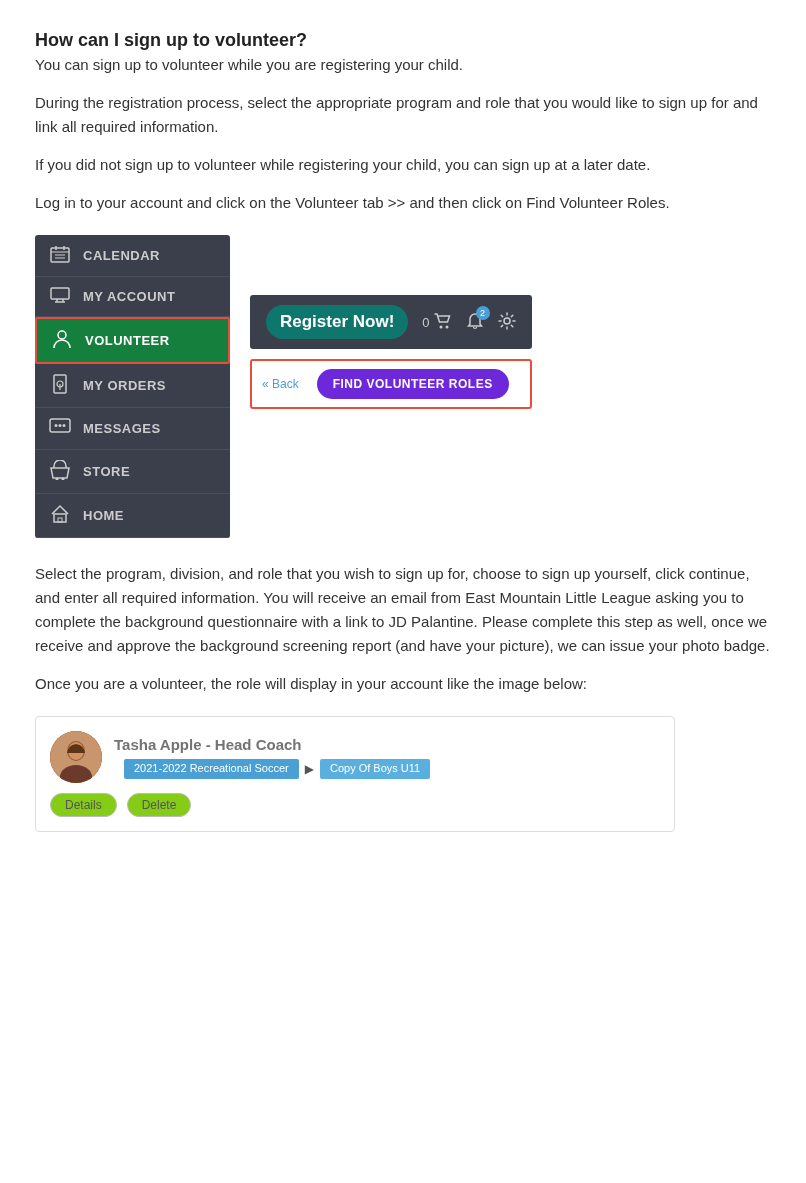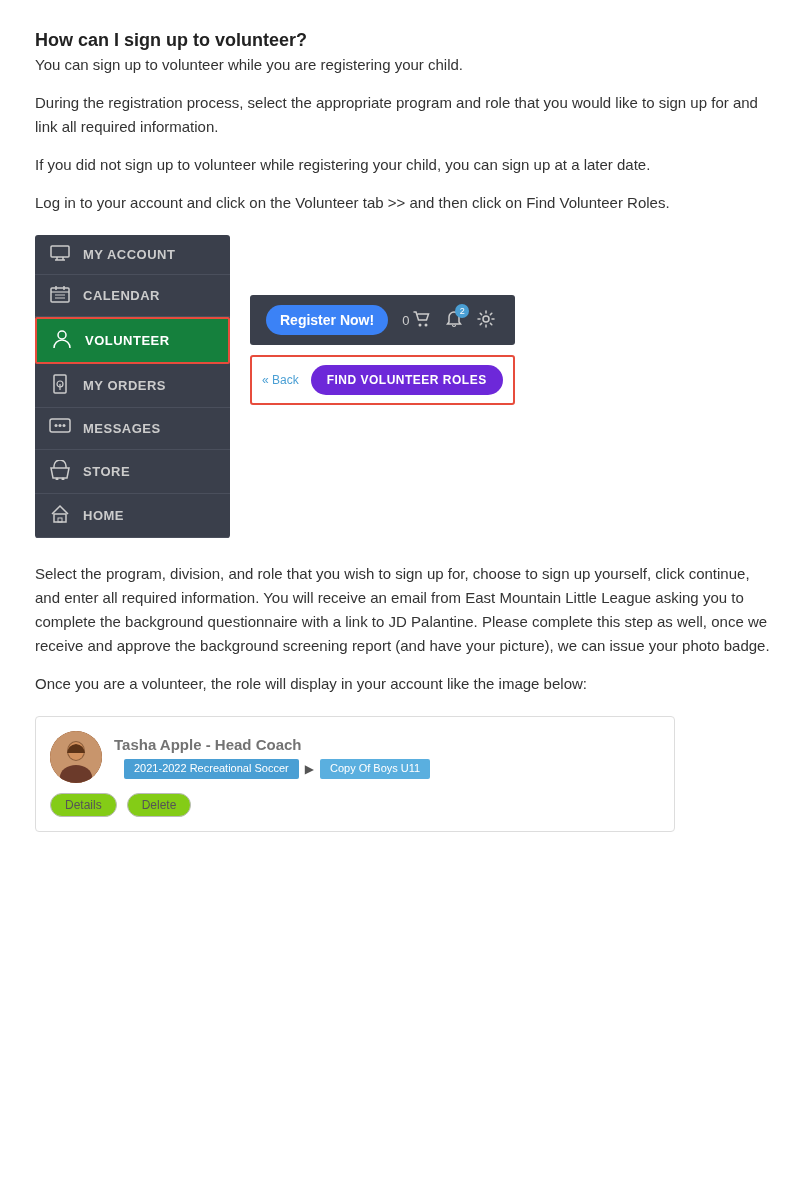--- a/index.html
+++ b/index.html
@@ -83,26 +83,26 @@
     .top-bar {
       background: #3a3f4b;
       display: flex;
       align-items: center;
       gap: 14px;
       padding: 10px 16px;
       border-radius: 3px;
     }
 
     .register-btn {
-      background: #3b82f6;
+      background: #0f766e;
       color: #fff;
       border: none;
       padding: 7px 14px;
       border-radius: 20px;
-      font-size: 14px;
+      font-size: 17px;
       font-weight: bold;
       cursor: pointer;
     }
 
     .cart-area {
       display: flex;
       align-items: center;
       gap: 4px;
       color: #ccc;
       font-size: 13px;
@@ -124,26 +124,25 @@
       align-items: center;
       justify-content: center;
       position: absolute;
       top: -6px;
       right: -6px;
     }
 
     .find-volunteer-btn-container {
       display: flex;
       align-items: center;
-      gap: 12px;
+      gap: 18px;
       padding: 6px 0;
       border: 2px solid #e74c3c;
       border-radius: 3px;
       padding: 8px 10px;
-      justify-content: flex-end;
     }
 
     .back-link {
       color: #4a9fd4;
       font-size: 12px;
     }
 
     .find-volunteer-btn {
       background: #6d28d9;
       color: #fff;
@@ -247,42 +246,42 @@
 <p class="body-text">During the registration process, select the appropriate program and role that you would like to sign up for and link all required information.</p>
 <p class="body-text">If you did not sign up to volunteer while registering your child, you can sign up at a later date.</p>
 <p class="body-text">Log in to your account and click on the  Volunteer tab &gt;&gt; and then click on Find Volunteer Roles.</p>
 
 <div class="screenshot-area">
 
   <div class="nav-menu">
 
     <div class="nav-item">
       <span class="icon">
-        <svg width="20" height="16" viewBox="0 0 20 16" fill="none">
-          <rect x="1" y="1" width="18" height="11" rx="1" stroke="#ccc" stroke-width="1.5" fill="none"></rect>
-          <line x1="7" y1="12" x2="7" y2="15" stroke="#ccc" stroke-width="1.5"></line>
-          <line x1="13" y1="12" x2="13" y2="15" stroke="#ccc" stroke-width="1.5"></line>
-          <line x1="5" y1="15" x2="15" y2="15" stroke="#ccc" stroke-width="1.5"></line>
-        </svg>
-      </span>
-      <span>MY ACCOUNT</span>
-    </div>
-
-    <div class="nav-item">
-      <span class="icon">
         <svg width="20" height="18" viewBox="0 0 20 18" fill="none">
           <rect x="1" y="3" width="18" height="14" rx="1" stroke="#ccc" stroke-width="1.5" fill="none"></rect>
           <line x1="1" y1="7" x2="19" y2="7" stroke="#ccc" stroke-width="1.2"></line>
           <line x1="6" y1="1" x2="6" y2="5" stroke="#ccc" stroke-width="1.5"></line>
           <line x1="14" y1="1" x2="14" y2="5" stroke="#ccc" stroke-width="1.5"></line>
           <line x1="5" y1="10" x2="15" y2="10" stroke="#ccc" stroke-width="1"></line>
           <line x1="5" y1="13" x2="15" y2="13" stroke="#ccc" stroke-width="1"></line>
         </svg>
       </span>
       <span>CALENDAR</span>
+    </div>
+
+    <div class="nav-item">
+      <span class="icon">
+        <svg width="20" height="16" viewBox="0 0 20 16" fill="none">
+          <rect x="1" y="1" width="18" height="11" rx="1" stroke="#ccc" stroke-width="1.5" fill="none"></rect>
+          <line x1="7" y1="12" x2="7" y2="15" stroke="#ccc" stroke-width="1.5"></line>
+          <line x1="13" y1="12" x2="13" y2="15" stroke="#ccc" stroke-width="1.5"></line>
+          <line x1="5" y1="15" x2="15" y2="15" stroke="#ccc" stroke-width="1.5"></line>
+        </svg>
+      </span>
+      <span>MY ACCOUNT</span>
     </div>
 
     <div class="nav-item active">
       <span class="icon">
         <svg width="20" height="20" viewBox="0 0 20 20" fill="none">
           <circle cx="10" cy="6" r="4" stroke="#fff" stroke-width="1.5" fill="none"></circle>
           <path d="M2 19c0-4.418 3.582-8 8-8s8 3.582 8 8" stroke="#fff" stroke-width="1.5" fill="none"></path>
         </svg>
       </span>
       <span>VOLUNTEER</span>

